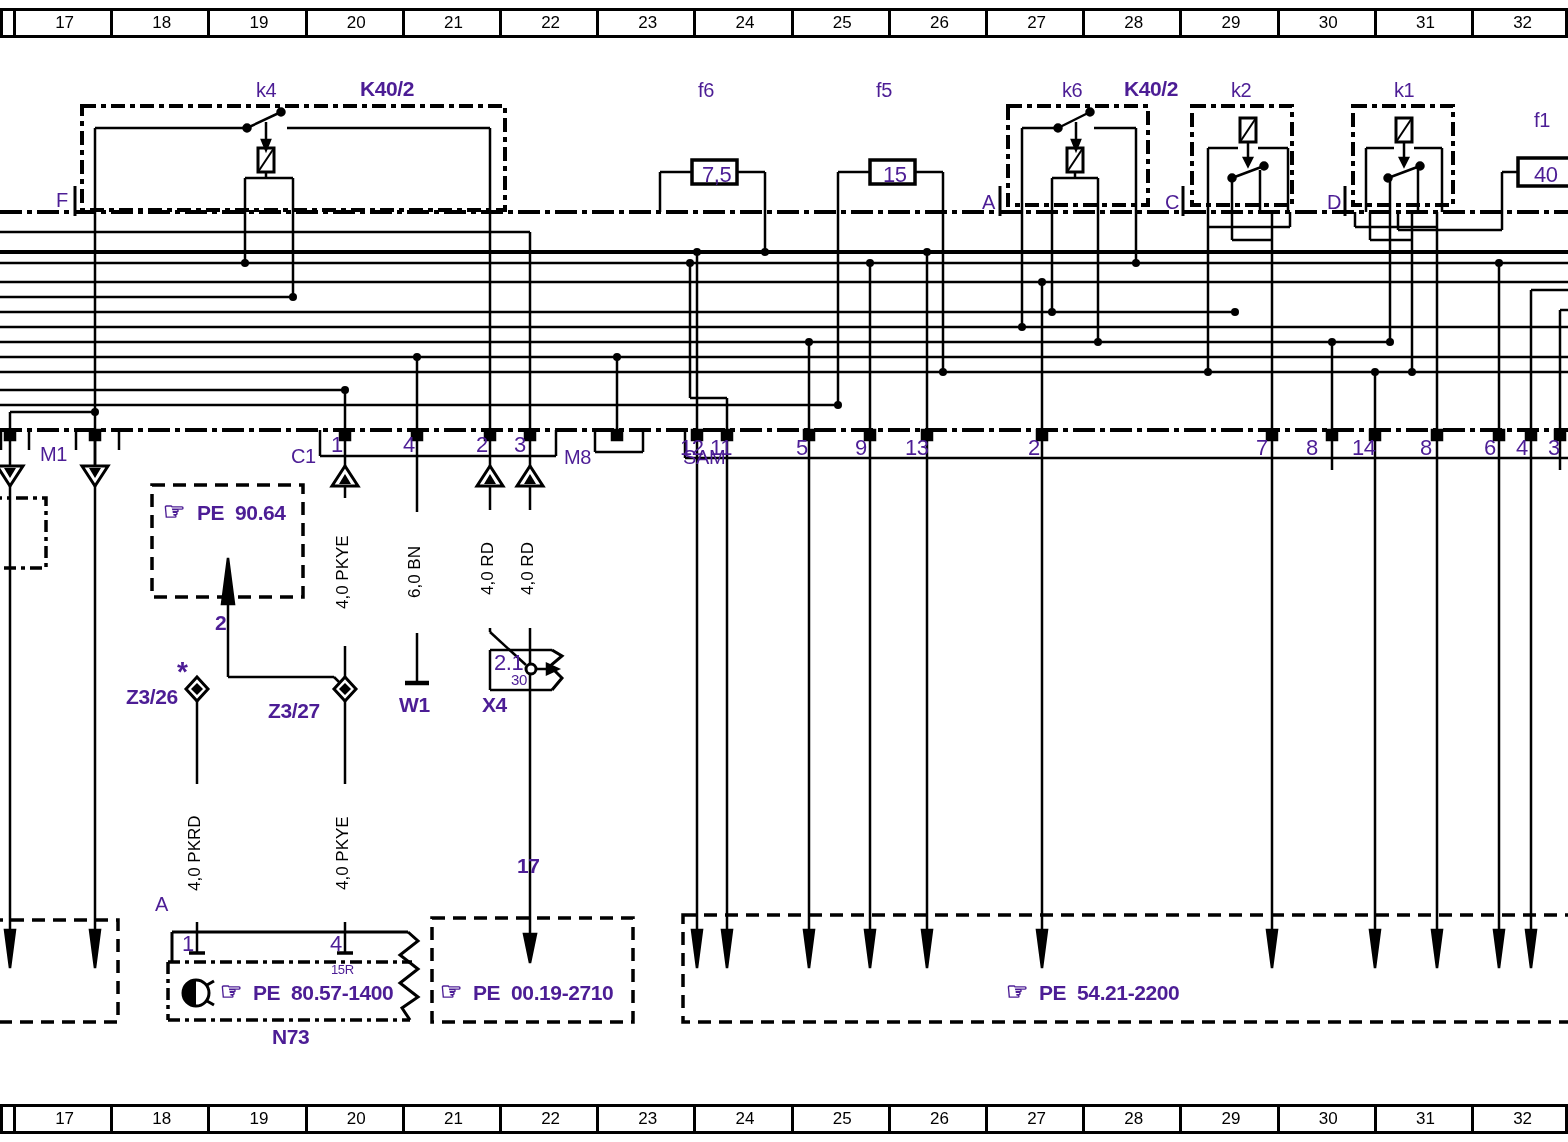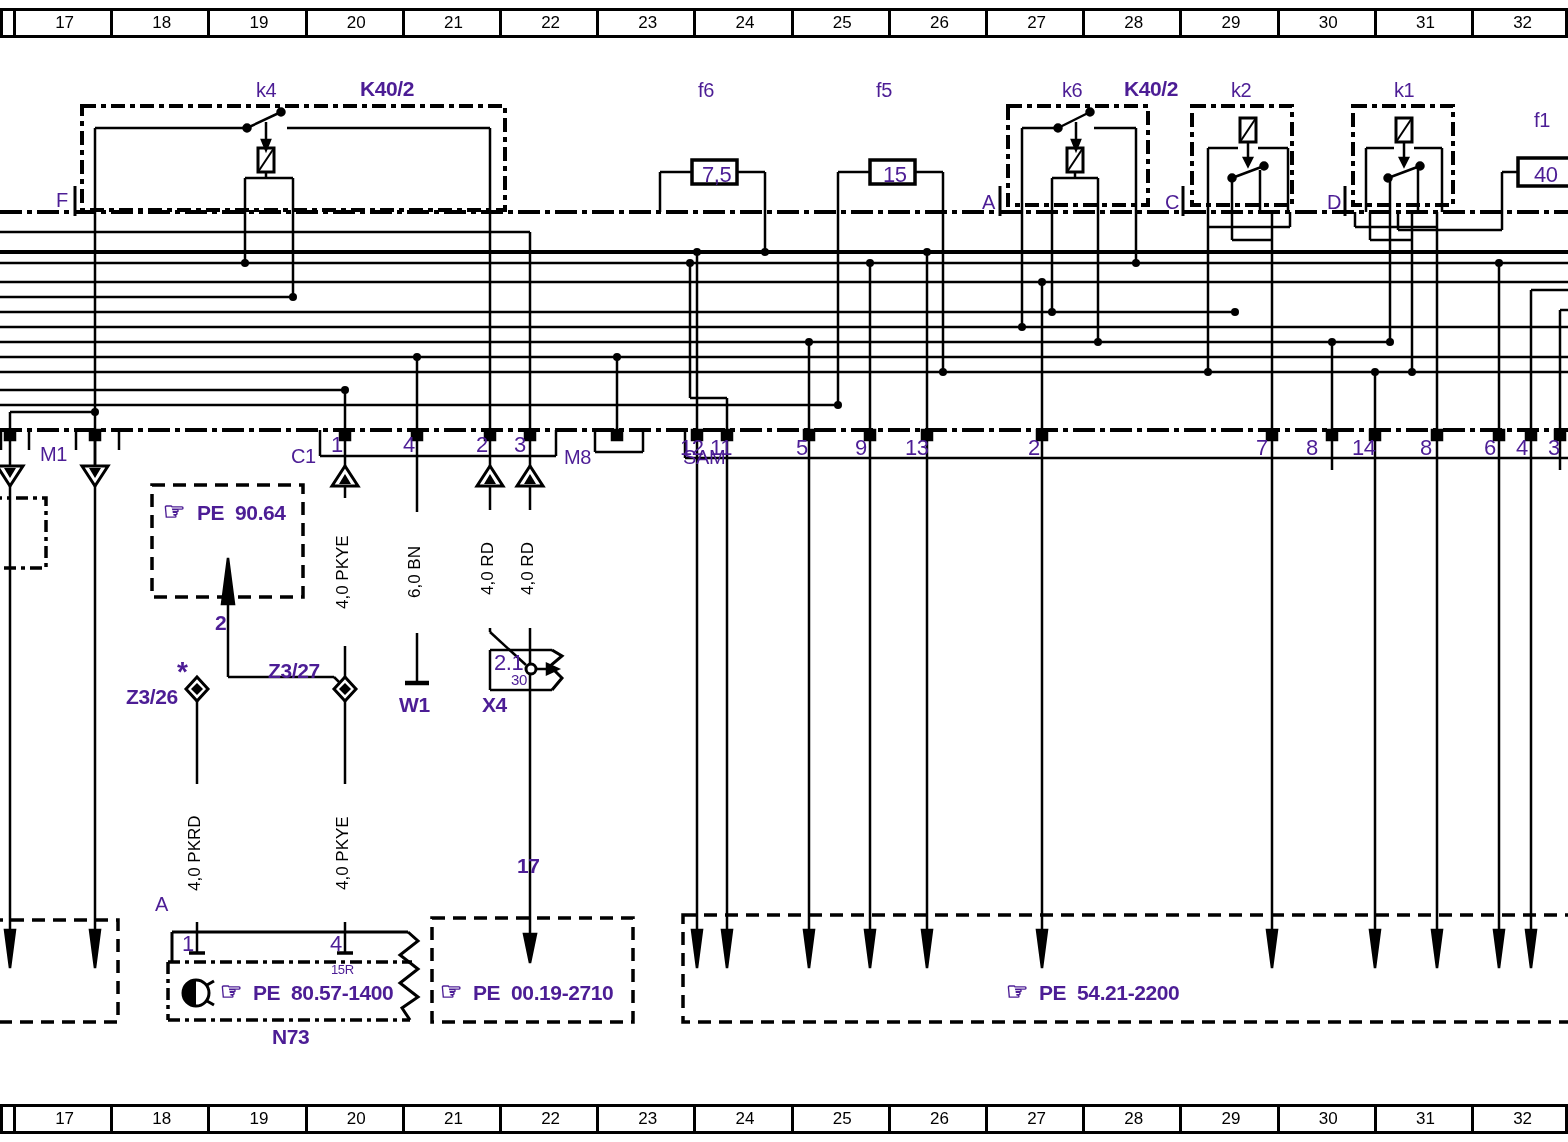--- a/index.html
+++ b/index.html
@@ -437,21 +437,21 @@
       <div class="pin" style="left: 1352px; top: 437px;">14</div>
       <div class="pin" style="left: 1420px; top: 437px;">8</div>
       <div class="pin" style="left: 1484px; top: 437px;">6</div>
       <div class="pin" style="left: 1516px; top: 437px;">4</div>
       <div class="pin" style="left: 1548px; top: 437px;">3</div>
       <div class="hand" style="left: 163px; top: 499px;">☞</div>
       <div class="big" style="left: 197px; top: 502px;">PE  90.64</div>
       <div class="big" style="left: 215px; top: 612px;">2</div>
       <div class="star" style="left: 177px; top: 658px;">*</div>
       <div class="big" style="left: 126px; top: 686px;">Z3/26</div>
-      <div class="big" style="left: 268px; top: 660px;">Z3/27</div>
+      <div class="big" style="left: 268px; top: 700px;">Z3/27</div>
       <div class="big" style="left: 399px; top: 694px;">W1</div>
       <div class="big" style="left: 474px; top: 694px; margin-left: 8px;">X4</div>
       <div class="pin" style="left: 494px; top: 652px;">2.1</div>
       <div class="sm" style="left: 511px; top: 672px;">30</div>
       <div class="big" style="left: 517px; top: 855px;">17</div>
       <div class="lbl" style="left: 155px; top: 894px;">A</div>
       <div class="pin" style="left: 182px; top: 933px;">1</div>
       <div class="pin" style="left: 330px; top: 933px;">4</div>
       <div class="xs" style="left: 331px; top: 963px;">15R</div>
       <div class="hand" style="left: 220px; top: 979px;">☞</div>

